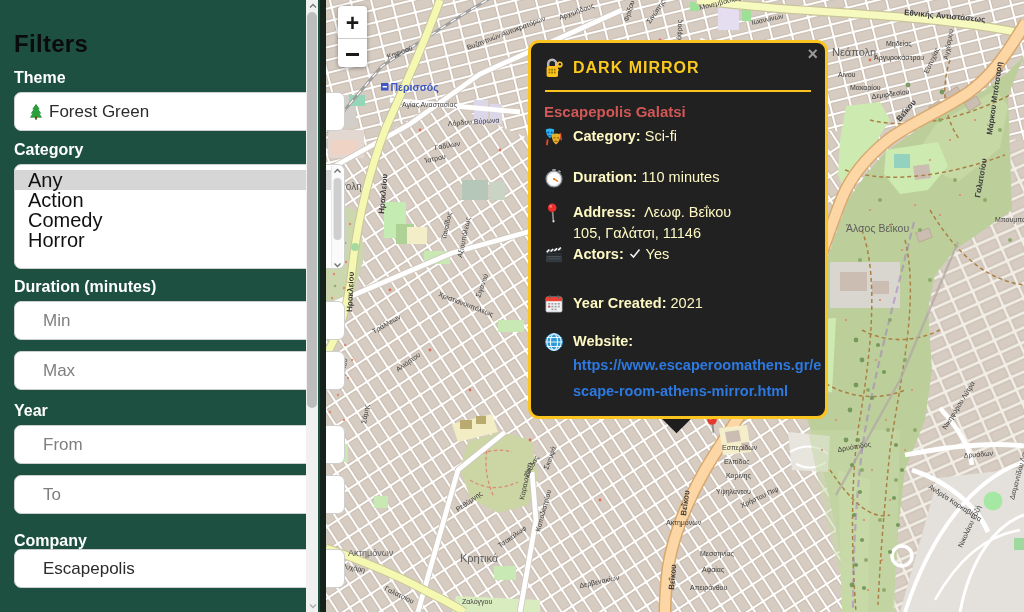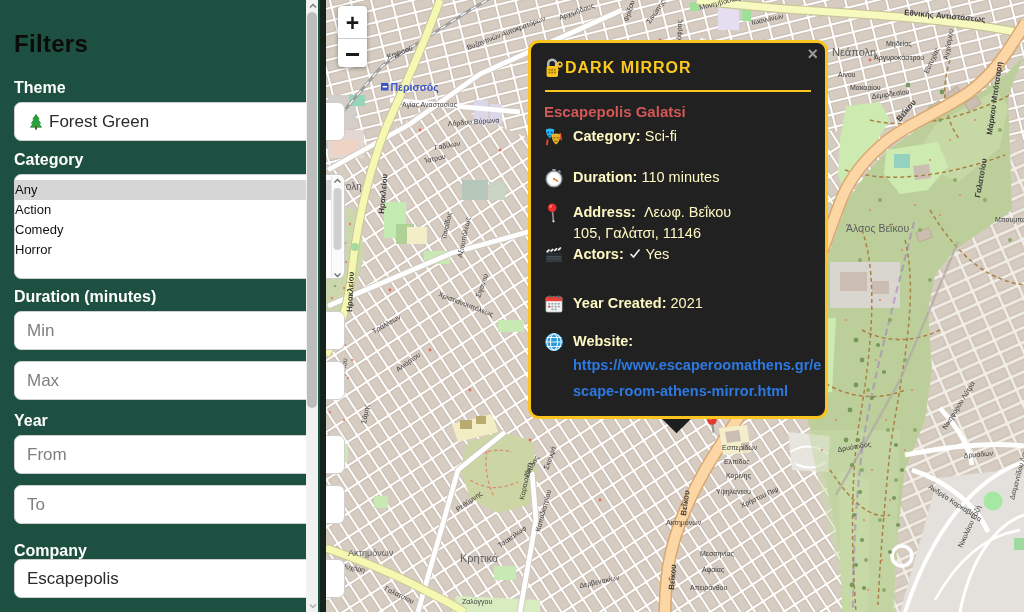--- a/index.html
+++ b/index.html
@@ -1,34 +1,34 @@
 <!DOCTYPE html>
 <html><head><meta charset="utf-8">
 <style>
 html,body{margin:0;padding:0}
 body{width:1024px;height:612px;overflow:hidden;position:relative;font-family:"Liberation Sans",sans-serif;background:#f2efe9}
 .sidebar{position:absolute;left:0;top:0;width:306px;height:612px;background:#1d5040;box-sizing:border-box;padding:0 14px}
-.sidebar h1{color:#0b0b0b;font-size:24px;margin:30px 0 22px 0;letter-spacing:.3px}
+.sidebar h1{color:#0b0b0b;font-size:24px;margin:30px 0 12px 0;letter-spacing:.3px}
 .sidebar label{display:block;color:#fff;font-weight:bold;font-size:16px;line-height:16px;margin:0 0 6px 0}
 .box{background:#fff;border:1px solid #cfcfcf;border-radius:7px;box-sizing:border-box;width:331px}
-.inp{height:39px;margin-bottom:11px;font-size:17px;color:#2b2b2b;display:flex;align-items:center;padding-left:12px}
+.inp{height:39px;margin-bottom:11px;font-size:17px;color:#2b2b2b;display:flex;align-items:center;padding-left:28px}
 .inp.ph{color:#7f7f7f}
 .themebox{height:39px;margin-bottom:11px;display:flex;align-items:center;padding-left:13px;font-size:17px;color:#2b2b2b}
 .listbox{height:105px;margin-bottom:10px;position:relative;overflow:hidden;padding-top:5px}
-.opt{font-size:13px;color:#111;height:20px;line-height:20px}
+.opt{font-size:20px;color:#111;padding-left:13px;height:20px;line-height:20px}
 .opt.sel{background:#d6d6d6;margin-right:12px}
 .lbsb{position:absolute;right:1px;top:1px;bottom:1px;width:11px;background:#fafafa;border-left:1px solid #e8e8e8;border-radius:0 6px 6px 0}
 .pagesb{position:absolute;left:306px;top:0;width:12px;height:612px;background:#f1f1f1}
 .pagesb .thumb{position:absolute;left:1px;top:12px;width:10px;height:396px;background:#bdbdbd;border-radius:5px}
 .darkstrip{position:absolute;left:320px;top:0;width:6px;height:612px;background:#14241c}
 .zoomctl{position:absolute;left:338px;top:6px;width:29px;height:61px;background:#fff;border-radius:4px;box-shadow:0 1px 4px rgba(0,0,0,.4);z-index:40}
 .zoomctl .zb{height:30px;display:flex;align-items:center;justify-content:center;color:#1a1a1a}
 .zoomctl .sep{height:1px;background:#ccc}
 .popup{position:absolute;left:528px;top:40px;width:300px;height:379px;box-sizing:border-box;background:#212121;border:3px solid #fcc41f;border-radius:11px;z-index:30;padding:11px 13px 0 13px}
-.ptitle{display:flex;align-items:center;gap:0;margin-top:3px}
+.ptitle{display:flex;align-items:center;gap:8px;margin-top:3px}
 .ptitle .t{color:#fcc91e;font-weight:bold;font-size:16px;letter-spacing:1px}
 .phr{height:2px;background:#fcc41f;margin:12px 1px 0 1px}
 .pcompany{color:#d25757;font-weight:bold;font-size:15px;margin-top:11px}
 .prow{display:flex;margin-top:0;color:#fef9c3;font-size:14.5px;align-items:flex-start}
 .prow .ic{width:20px;height:20px;flex:0 0 20px;margin-right:9px;position:relative;top:1px}
 .prow .tx{line-height:21px}
 .prow b{font-weight:bold}
 .plink{color:#2d79e0;font-weight:bold;font-size:14.5px;line-height:26px;margin-left:29px}
 .pclose{position:absolute;top:1px;right:7px;color:#9a9a9a;font-size:18px;font-weight:bold}
 .ptip{position:absolute;left:665.5px;top:408px;width:21px;height:21px;background:#1e1e1e;transform:rotate(45deg);z-index:29}

